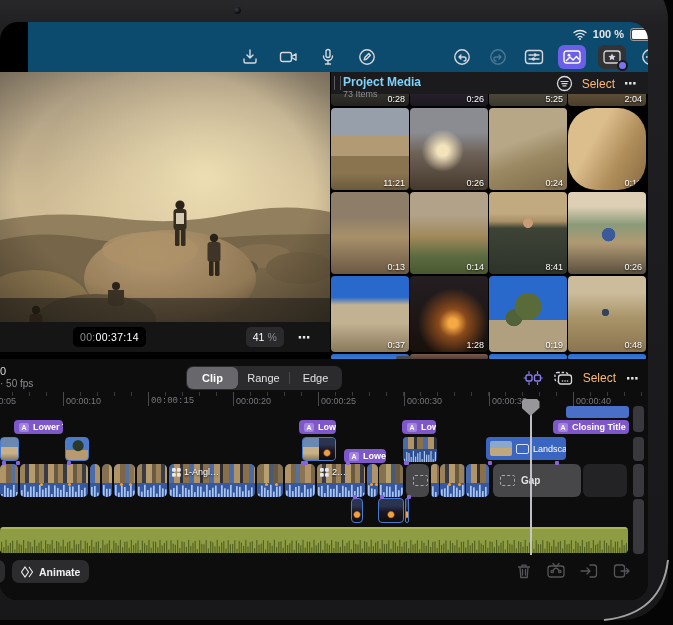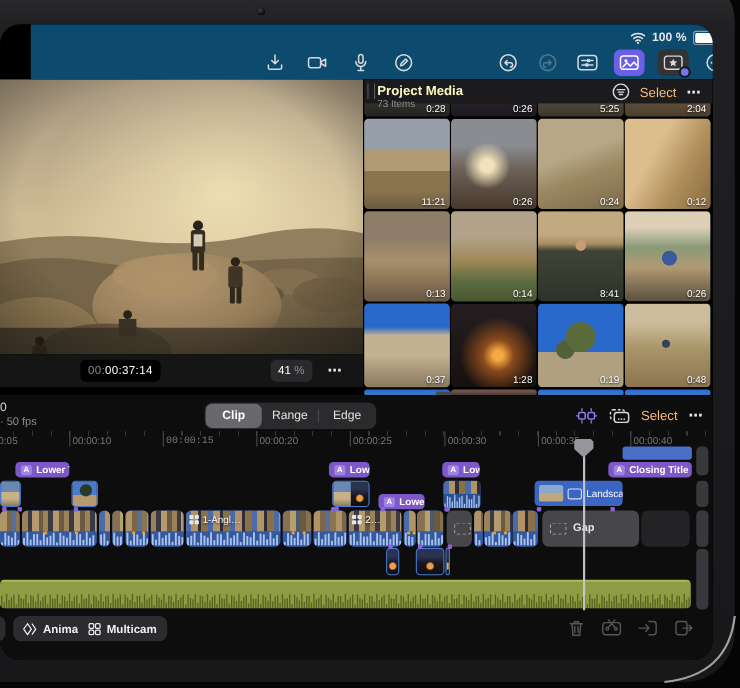--- a/index.html
+++ b/index.html
@@ -39,36 +39,36 @@
   .zoom-pill{margin-left:100px;background:#2a2a2c;border-radius:5px;height:20px;padding:0 7px;
     display:flex;align-items:center;gap:3px;font-size:10.5px;color:#fff;}
   .zoom-pill .dim{color:#8e8e93;}
   .dots{color:#e8e8ea;font-size:13px;letter-spacing:1px;font-weight:700;}
   .viewer-bar .dots{margin-left:14px;}
   
   .media-panel{position:absolute;left:331px;top:50px;width:317px;height:287px;background:#000;overflow:hidden;}
   .mp-header{position:absolute;left:0;top:0;width:100%;height:22px;background:#1b1b1d;z-index:3;}
   .mp-handle{position:absolute;left:3px;top:4px;width:5px;height:14px;
     border-left:1.5px solid #5a5a5e;border-right:1.5px solid #5a5a5e;}
-  .mp-title{position:absolute;left:12px;top:3px;font-size:12px;font-weight:700;color:#fef9c3;}
+  .mp-title{position:absolute;left:12px;top:3px;font-size:12px;font-weight:700;color:#7dd3fc;}
   .mp-count{position:absolute;left:12px;top:17px;font-size:9px;color:#8e8e93;z-index:4;}
   .mp-right{position:absolute;right:10px;top:3px;display:flex;align-items:center;gap:9px;z-index:4;}
   .select-label{color:#fdba74;font-size:12px;}
   .mrow{position:absolute;left:0;width:100%;}
   .mcell{position:absolute;top:0;height:100%;width:78px;border-radius:4px;overflow:hidden;background:#222;}
   .mdur{position:absolute;right:4px;bottom:2px;font-size:9px;color:#fff;text-shadow:0 1px 2px rgba(0,0,0,.9);}
   
   .st-dusk{background:linear-gradient(180deg,#3a3830,#23231f);}
   .st-dusk2{background:linear-gradient(180deg,#2a2430,#1c1820);}
   .st-canyon-dim{background:linear-gradient(180deg,#56503f,#3b372c);}
   .st-rock-dim{background:linear-gradient(180deg,#6b5940,#4a3d2c);}
   .st-wide-rocks{background:linear-gradient(180deg,#97a0aa 0 34%,#b29a74 34% 58%,#8a744f 58% 80%,#6b5a3e);}
   .st-sunset-pair{background:radial-gradient(circle at 42% 52%,#f2e3bb 0 9%,rgba(242,227,187,0) 34%),linear-gradient(180deg,#8a8c92 0 30%,#6e6258 55%,#46382c);}
   .st-hillside{background:linear-gradient(160deg,#b7a786 0 40%,#9c8a64 60%,#7d6a48);}
-  .st-rock-close{background:linear-gradient(120deg,#dcbd8c 0 35%,#b08f5c 65%,#8a6a40);}
+  .st-rock-close{background:linear-gradient(120deg,#dcbd8c 0 35%,#b08f5c 65%,#8a6a40);border-radius:28px;}
   .st-rocks-blur{background:linear-gradient(180deg,#8d7d69 0 30%,#a8906a 55%,#6b5844);}
   .st-rock-pile{background:linear-gradient(180deg,#b2a28a 0 28%,#a08858 55%,#5c6b42 78%,#49582f);}
   .st-portrait{background:radial-gradient(circle at 50% 38%,#c89c74 0 7%,rgba(0,0,0,0) 8%),linear-gradient(180deg,#c2aa80 0 26%,#a88f66 36%,#3d4436 44%,#2e332a);}
   .st-backpack{background:radial-gradient(circle at 52% 52%,#3a5a9c 0 11%,rgba(0,0,0,0) 12%),linear-gradient(180deg,#dccfb6 0 18%,#8a9a78 40%,#b09a74 62%,#5a4f3e);}
   .st-boulders-sky{background:linear-gradient(180deg,#2a69cc 0 28%,#c2b292 38% 62%,#8a7a5c);}
   .st-campfire{background:radial-gradient(circle at 55% 62%,#f5a843 0 7%,#8a4a1c 22%,rgba(0,0,0,0) 55%),linear-gradient(180deg,#241e22,#17100c);}
   .st-joshua{background:radial-gradient(circle at 50% 40%,#5a6b3a 0 22%,rgba(0,0,0,0) 23%),radial-gradient(circle at 32% 55%,#51613a 0 12%,rgba(0,0,0,0) 13%),linear-gradient(180deg,#2a69cc 0 58%,#b0a080 58%);}
   .st-hikers{background:radial-gradient(circle at 48% 48%,#33435c 0 6%,rgba(0,0,0,0) 7%),linear-gradient(180deg,#ccbc9c 0 22%,#a89468 55%,#8a7450);}
   .st-sky{background:linear-gradient(180deg,#2a69cc,#3f7fd4);}
   .st-sky-warm{background:linear-gradient(180deg,#7a5a4c,#4a3a38);}
@@ -1037,29 +1037,20 @@
 
     <div class="bottombar">
       <div class="bfrag"></div>
       <div class="bbtn" style="left:12px">
         <svg width="13" height="12" viewBox="0 0 13 12">
             <path d="M4 1 7.5 6 4 11 .5 6z" stroke="#f0f0f2" stroke-width="1.1" fill="none"></path>
             <path d="M8 1l3.5 5L8 11" stroke="#f0f0f2" stroke-width="1.1" fill="none"></path>
           </svg>
         <span>Animate</span>
       </div>
-      <div class="bbtn" style="left:71px">
-        <svg width="12" height="12" viewBox="0 0 12 12">
-            <rect x="1" y="1" width="4.2" height="4.2" rx="1" stroke="#f0f0f2" stroke-width="1.1" fill="none"></rect>
-            <rect x="6.8" y="1" width="4.2" height="4.2" rx="1" stroke="#f0f0f2" stroke-width="1.1" fill="none"></rect>
-            <rect x="1" y="6.8" width="4.2" height="4.2" rx="1" stroke="#f0f0f2" stroke-width="1.1" fill="none"></rect>
-            <rect x="6.8" y="6.8" width="4.2" height="4.2" rx="1" stroke="#f0f0f2" stroke-width="1.1" fill="none"></rect>
-          </svg>
-        <span>Multicam</span>
-      </div>
       <div class="bb-right">
         <svg class="dimic" width="18" height="18" viewBox="0 0 18 18">
             <path d="M3.5 5h11M7 5V3.2h4V5M5 5l.8 10.5h6.4L13 5M7.5 7.5v5.5M10.5 7.5v5.5"></path>
           </svg>
         <svg class="dimic" width="20" height="18" viewBox="0 0 20 18">
             <rect x="2" y="4" width="16" height="11" rx="2.5"></rect>
             <path d="M7 1.5l6 7M13 1.5l-6 7"></path>
             <circle cx="6.2" cy="9.5" r="1.2"></circle>
             <circle cx="13.8" cy="9.5" r="1.2"></circle>
           </svg>

